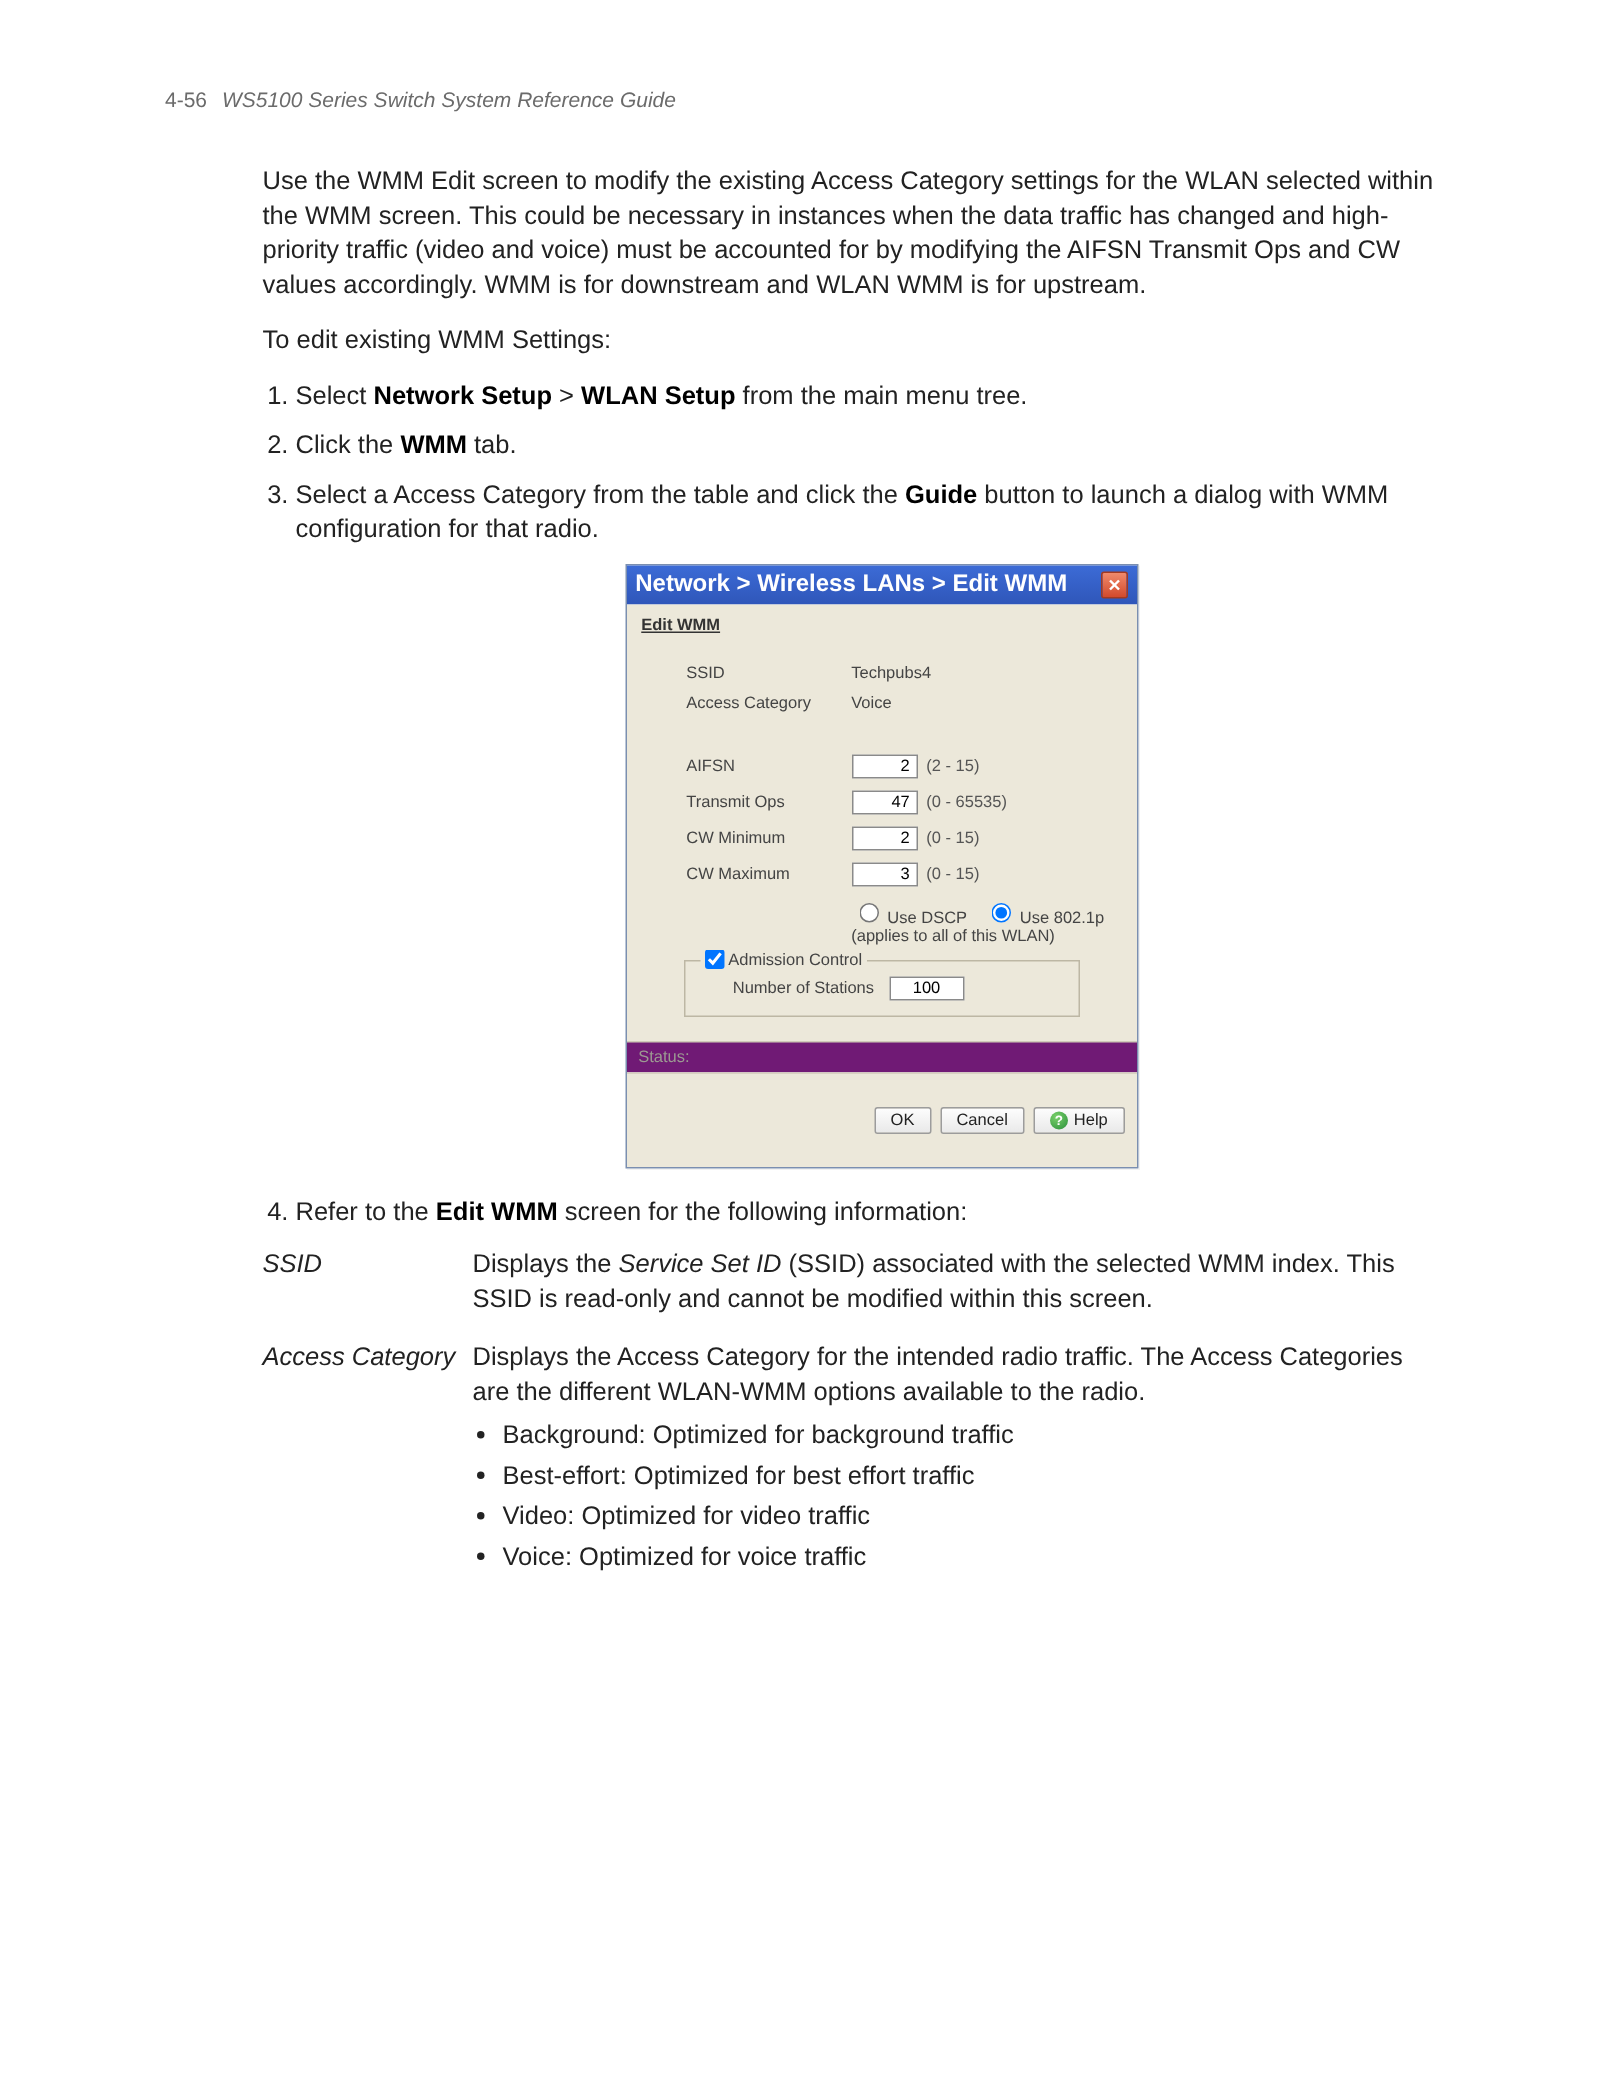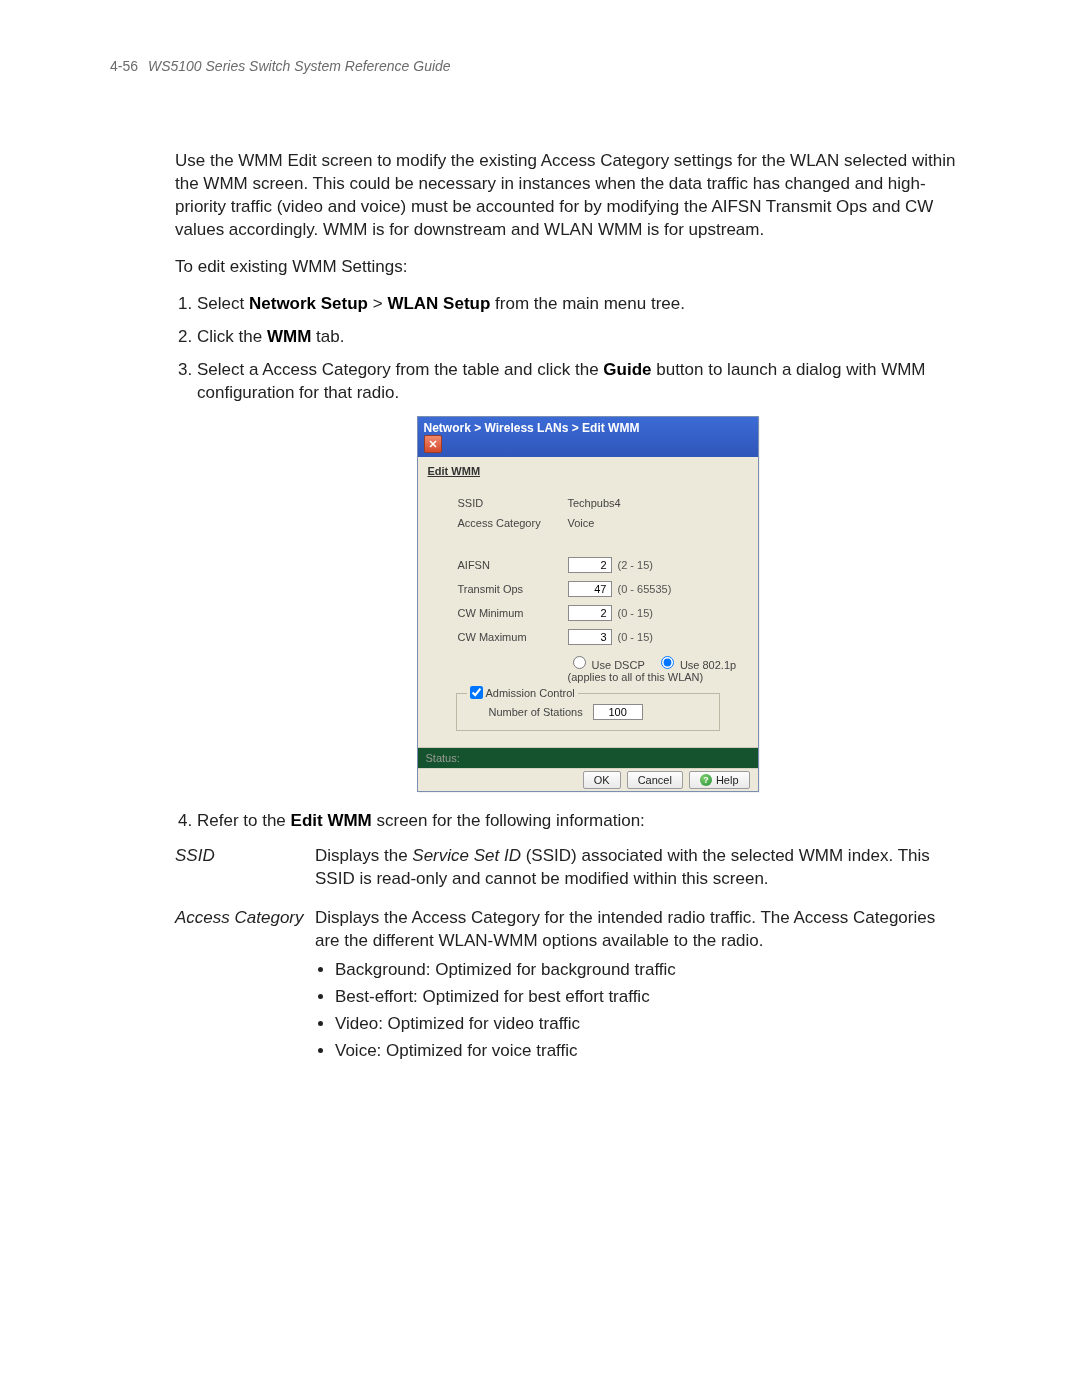--- a/index.html
+++ b/index.html
@@ -13,21 +13,21 @@
     width: 1080px;
     min-height: 1397px;
     position: relative;
     padding: 58px 80px 60px 110px;
     box-sizing: border-box;
   }
   .pg-header {
     font-size: 14px;
     color: #6b6b6b;
     font-style: italic;
-    margin-bottom: 76px;
+    margin-bottom: 36px;
   }
   .pg-header .pgnum {
     font-style: normal;
     margin-right: 6px;
   }
 
   .section {
     margin-left: 65px;
   }
   .sec-heading {
@@ -58,26 +58,25 @@
   .dialog-wrap {
     width: 340px;
     margin: 10px auto 18px auto;
     border: 1px solid #7b8fb0;
     font-family: Tahoma, Arial, sans-serif;
     box-shadow: 1px 1px 0 rgba(0,0,0,.05);
   }
   .dlg-title {
     background: linear-gradient(#3c6bd6, #2f56b9);
     color: #fff;
-    font-size: 12px;
+    font-size: 16px;
     font-weight: bold;
     padding: 4px 6px;
     display: flex;
-    align-items: flex-start;
-    flex-direction: column;
+    align-items: flex-end;
   }
   .dlg-title .title-text { flex: 1; }
   .close-btn {
     width: 16px;
     height: 16px;
     background: linear-gradient(#f08a6b, #d34a2c);
     border: 1px solid #a23a22;
     border-radius: 2px;
     display: flex;
     align-items: center;
@@ -144,30 +143,30 @@
     font-size: 11px;
     display: flex;
     align-items: flex-end;
     gap: 3px;
   }
   .fs-legend input[type=checkbox] { margin: 0; }
   .fs-row { display: flex; align-items: center; gap: 10px; padding-left: 20px;}
   .fs-row .lbl { }
 
   .status-bar {
-    background: #14532d;
+    background: #701a75;
     border-top: 1px solid #cfcab8;
     font-size: 11px;
     color: #9c9a92;
     padding: 4px 8px;
   }
   .btn-row {
     background: #ece8da;
     border-top: 1px solid #d7d2c0;
-    padding: 2px 8px;
+    padding: 22px 8px;
     display: flex;
     justify-content: flex-end;
     gap: 6px;
   }
   .dlg-btn {
     border: 1px solid #9c9c9c;
     background: linear-gradient(#fdfdfd, #e9e9e9);
     font-size: 11px;
     padding: 2px 10px;
     border-radius: 2px;

